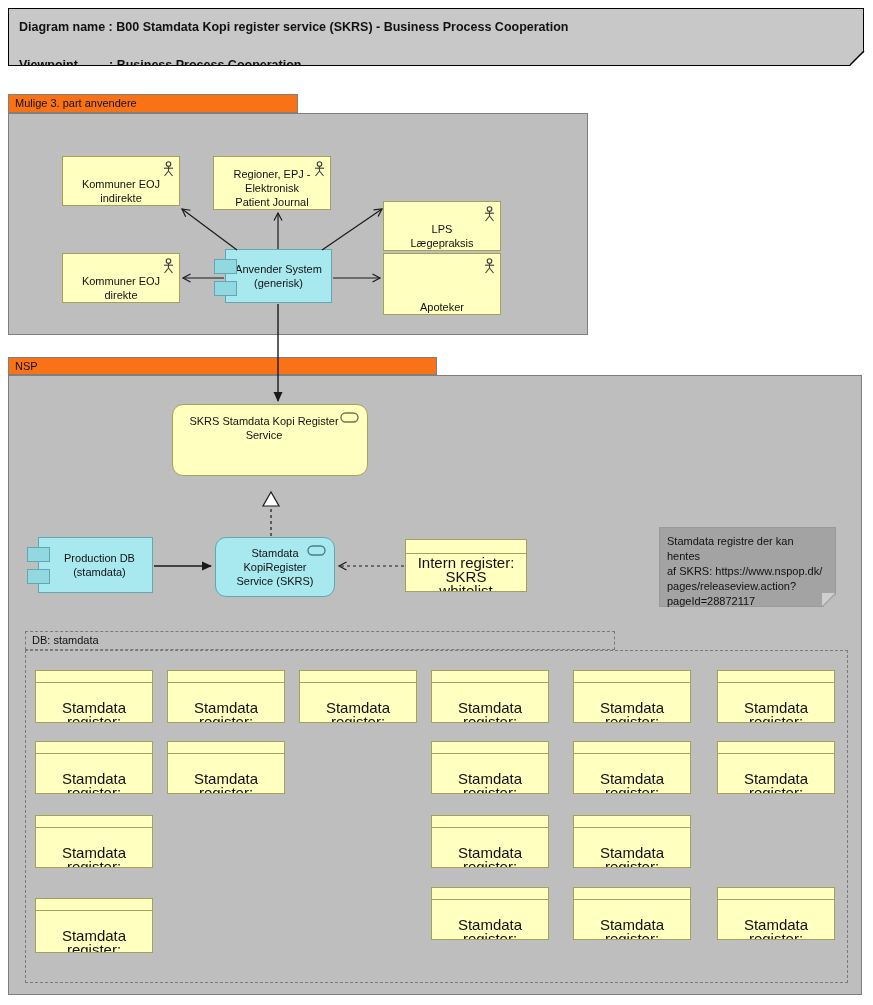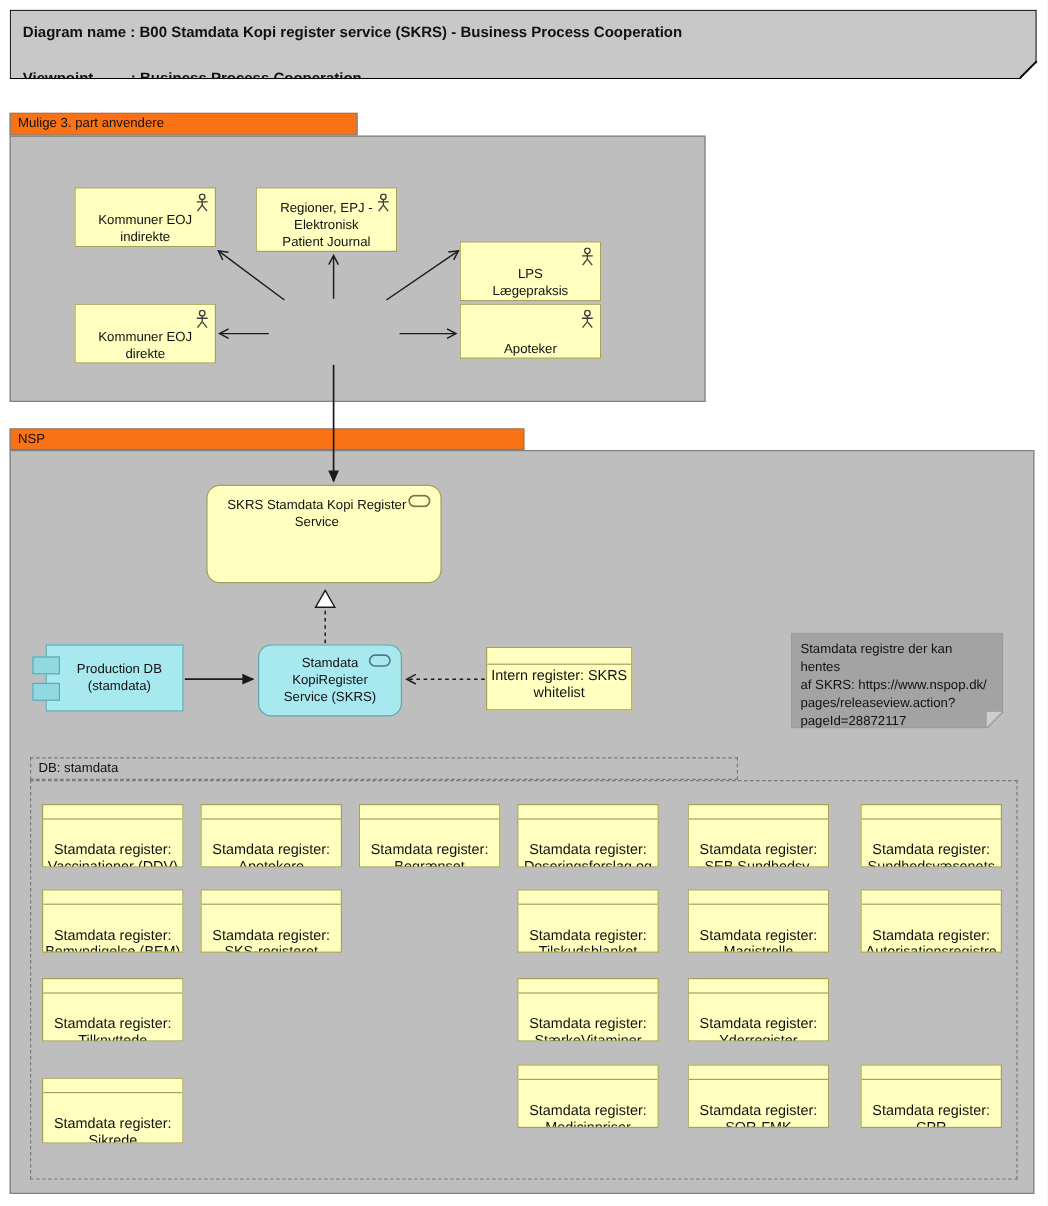--- a/index.html
+++ b/index.html
@@ -28,21 +28,21 @@
   
   .ybox{
     position:absolute;background:#ffffc0;border:1px solid #a2a25a;box-sizing:border-box;
     font-size:11px;line-height:14px;text-align:center;z-index:1;
     display:flex;align-items:flex-end;justify-content:center;
   }
   .actor-icon{position:absolute;top:4px;right:5px;}
   
   .obj{
     position:absolute;background:#ffffc0;border:1px solid #a2a25a;box-sizing:border-box;
-    font-size:12px;line-height:14px;text-align:center;overflow:hidden;z-index:1;
+    font-size:15px;line-height:14px;text-align:center;overflow:hidden;z-index:1;
   }
   .obj::before{
     content:"";position:absolute;left:0;right:0;top:11px;border-top:1px solid #a2a25a;
   }
   .obj .lbl{display:block;padding-top:30px;}
   .obj.tall::before{top:13px;}
   .obj.tall .lbl{padding-top:16px;}
   
   .cbox{
     position:absolute;background:#a8e9f0;border:1px solid #5fa8b2;box-sizing:border-box;
@@ -132,35 +132,41 @@
             <circle cx="5.5" cy="3" r="2.3"></circle>
             <line x1="5.5" y1="5.3" x2="5.5" y2="10"></line>
             <line x1="1" y1="7.2" x2="10" y2="7.2"></line>
             <line x1="5.5" y1="10" x2="1.5" y2="15"></line>
             <line x1="5.5" y1="10" x2="9.5" y2="15"></line>
           </g>
         </svg></span>
     <span class="lbl">Kommuner EOJ
 direkte</span>
   </div>
-  <div class="ybox" style="left:383px;top:253px;width:118px;height:46px;">
+  <div class="ybox" style="left:383px;top:253px;width:118px;height:62px;">
     <span class="actor-icon"><svg width="11" height="16" viewBox="0 0 11 16">
           <g stroke="#3c3c3c" stroke-width="1.1" fill="none">
             <circle cx="5.5" cy="3" r="2.3"></circle>
             <line x1="5.5" y1="5.3" x2="5.5" y2="10"></line>
             <line x1="1" y1="7.2" x2="10" y2="7.2"></line>
             <line x1="5.5" y1="10" x2="1.5" y2="15"></line>
             <line x1="5.5" y1="10" x2="9.5" y2="15"></line>
           </g>
         </svg></span>
     <span class="lbl">Apoteker</span>
   </div>
 
-
-  <div class="ybox rounded top-text" style="left:172px;top:404px;width:196px;height:82px;justify-content:center;">
+  <div class="cbox" style="left:225px;top:249px;width:107px;height:54px;">
+    <span class="port" style="top:9px;"></span>
+    <span class="port" style="top:31px;"></span>
+    <span class="lbl">Anvender System
+(generisk)</span>
+  </div>
+
+  <div class="ybox rounded top-text" style="left:172px;top:404px;width:196px;height:72px;justify-content:center;">
     <span class="svc-icon"><svg width="19" height="11" viewBox="0 0 19 11">
           <rect x="1" y="1" width="17" height="9" rx="4.5" ry="4.5" fill="none" stroke="#74744a" stroke-width="1.4"></rect>
         </svg></span>
     <span class="lbl" style="padding-right:16px;padding-left:4px;">SKRS Stamdata Kopi Register
 Service</span>
   </div>
 
   <div class="cbox" style="left:38px;top:537px;width:115px;height:56px;">
     <span class="port" style="top:9px;"></span>
     <span class="port" style="top:31px;"></span>

